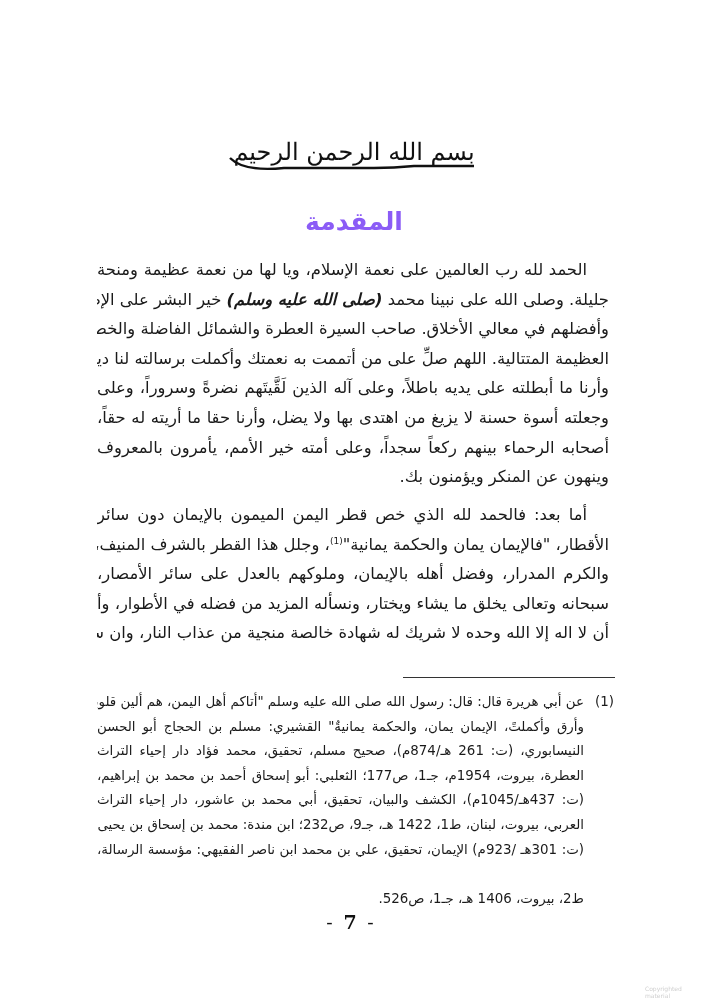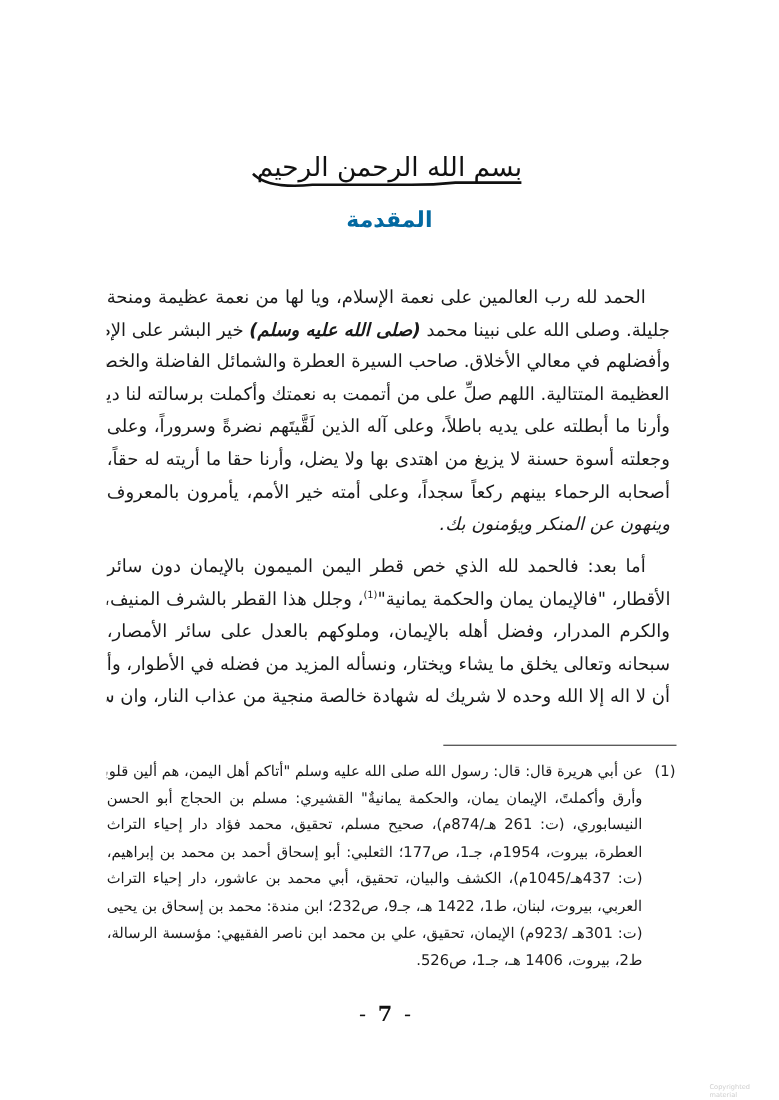--- a/index.html
+++ b/index.html
@@ -12,55 +12,55 @@
 
     .basmala {
       position: absolute; left: 224px; top: 128px; width: 260px; height: 48px;
       direction: rtl; text-align: center;
       font-family: "DejaVu Serif", serif; font-size: 24px; line-height: 48px;
       letter-spacing: 0px; color: #111;
     }
     .basmala svg { position: absolute; left: 0; top: 0; }
 
     .chapter-title {
-      position: absolute; left: 254px; top: 181px; width: 200px;
+      position: absolute; left: 254px; top: 204px; width: 200px;
       text-align: center; direction: rtl;
       font-family: "DejaVu Sans", sans-serif; font-weight: bold;
-      font-size: 20px; line-height: 36px; color: #0369a1;
+      font-size: 25px; line-height: 36px; color: #8b5cf6;
     }
 
     .body-text {
       position: absolute; left: 97px; width: 512px;
       direction: rtl; text-align: justify; text-align-last: right;
       font-family: "DejaVu Sans", sans-serif; font-size: 16.4px; line-height: 29.6px;
       color: #1a1a1a;
     }
     .body-text .line { display: block; white-space: nowrap; text-align: justify; text-align-last: justify; height: 29.6px; overflow: hidden; }
-    .body-text .line.last { text-align-last: right; font-style: italic; }
+    .body-text .line.last { text-align-last: right; }
     .indent { padding-right: 22px; }
     .para1 { top: 255px; }
     .para2 { top: 500px; }
     .bold { font-weight: bold; font-style: italic; }
     sup.fnref { font-size: 9px; vertical-align: super; line-height: 0; }
 
     .footnote-rule {
       position: absolute; left: 403px; top: 677px; width: 212px; height: 0;
       border-top: 1.3px solid #333;
     }
     .footnotes {
       position: absolute; left: 97px; top: 690px; width: 517px;
       direction: rtl;
       font-family: "DejaVu Sans", sans-serif; font-size: 13.4px; line-height: 24.6px;
       color: #1a1a1a;
     }
     .fn-row { position: relative; }
     .fn-num { position: absolute; right: 0; top: 0; width: 26px; text-align: right; direction: ltr; unicode-bidi: isolate; }
     .fn-body { margin-right: 30px; }
     .fn-body .line { display: block; white-space: nowrap; text-align: justify; text-align-last: justify; height: 24.6px; overflow: hidden; }
-    .fn-body .line.last { text-align-last: right; }
+    .fn-body .line.last { text-align-last: right; margin-top: 25px; }
 
     .page-number {
       position: absolute; left: 320px; top: 908px; width: 60px;
       text-align: center; direction: ltr;
       font-family: "DejaVu Serif", serif; font-size: 19px; line-height: 28px;
       font-weight: bold; color: #111; word-spacing: 4px;
     }
     .page-number .dash { font-weight: normal; }
 
     .watermark {

